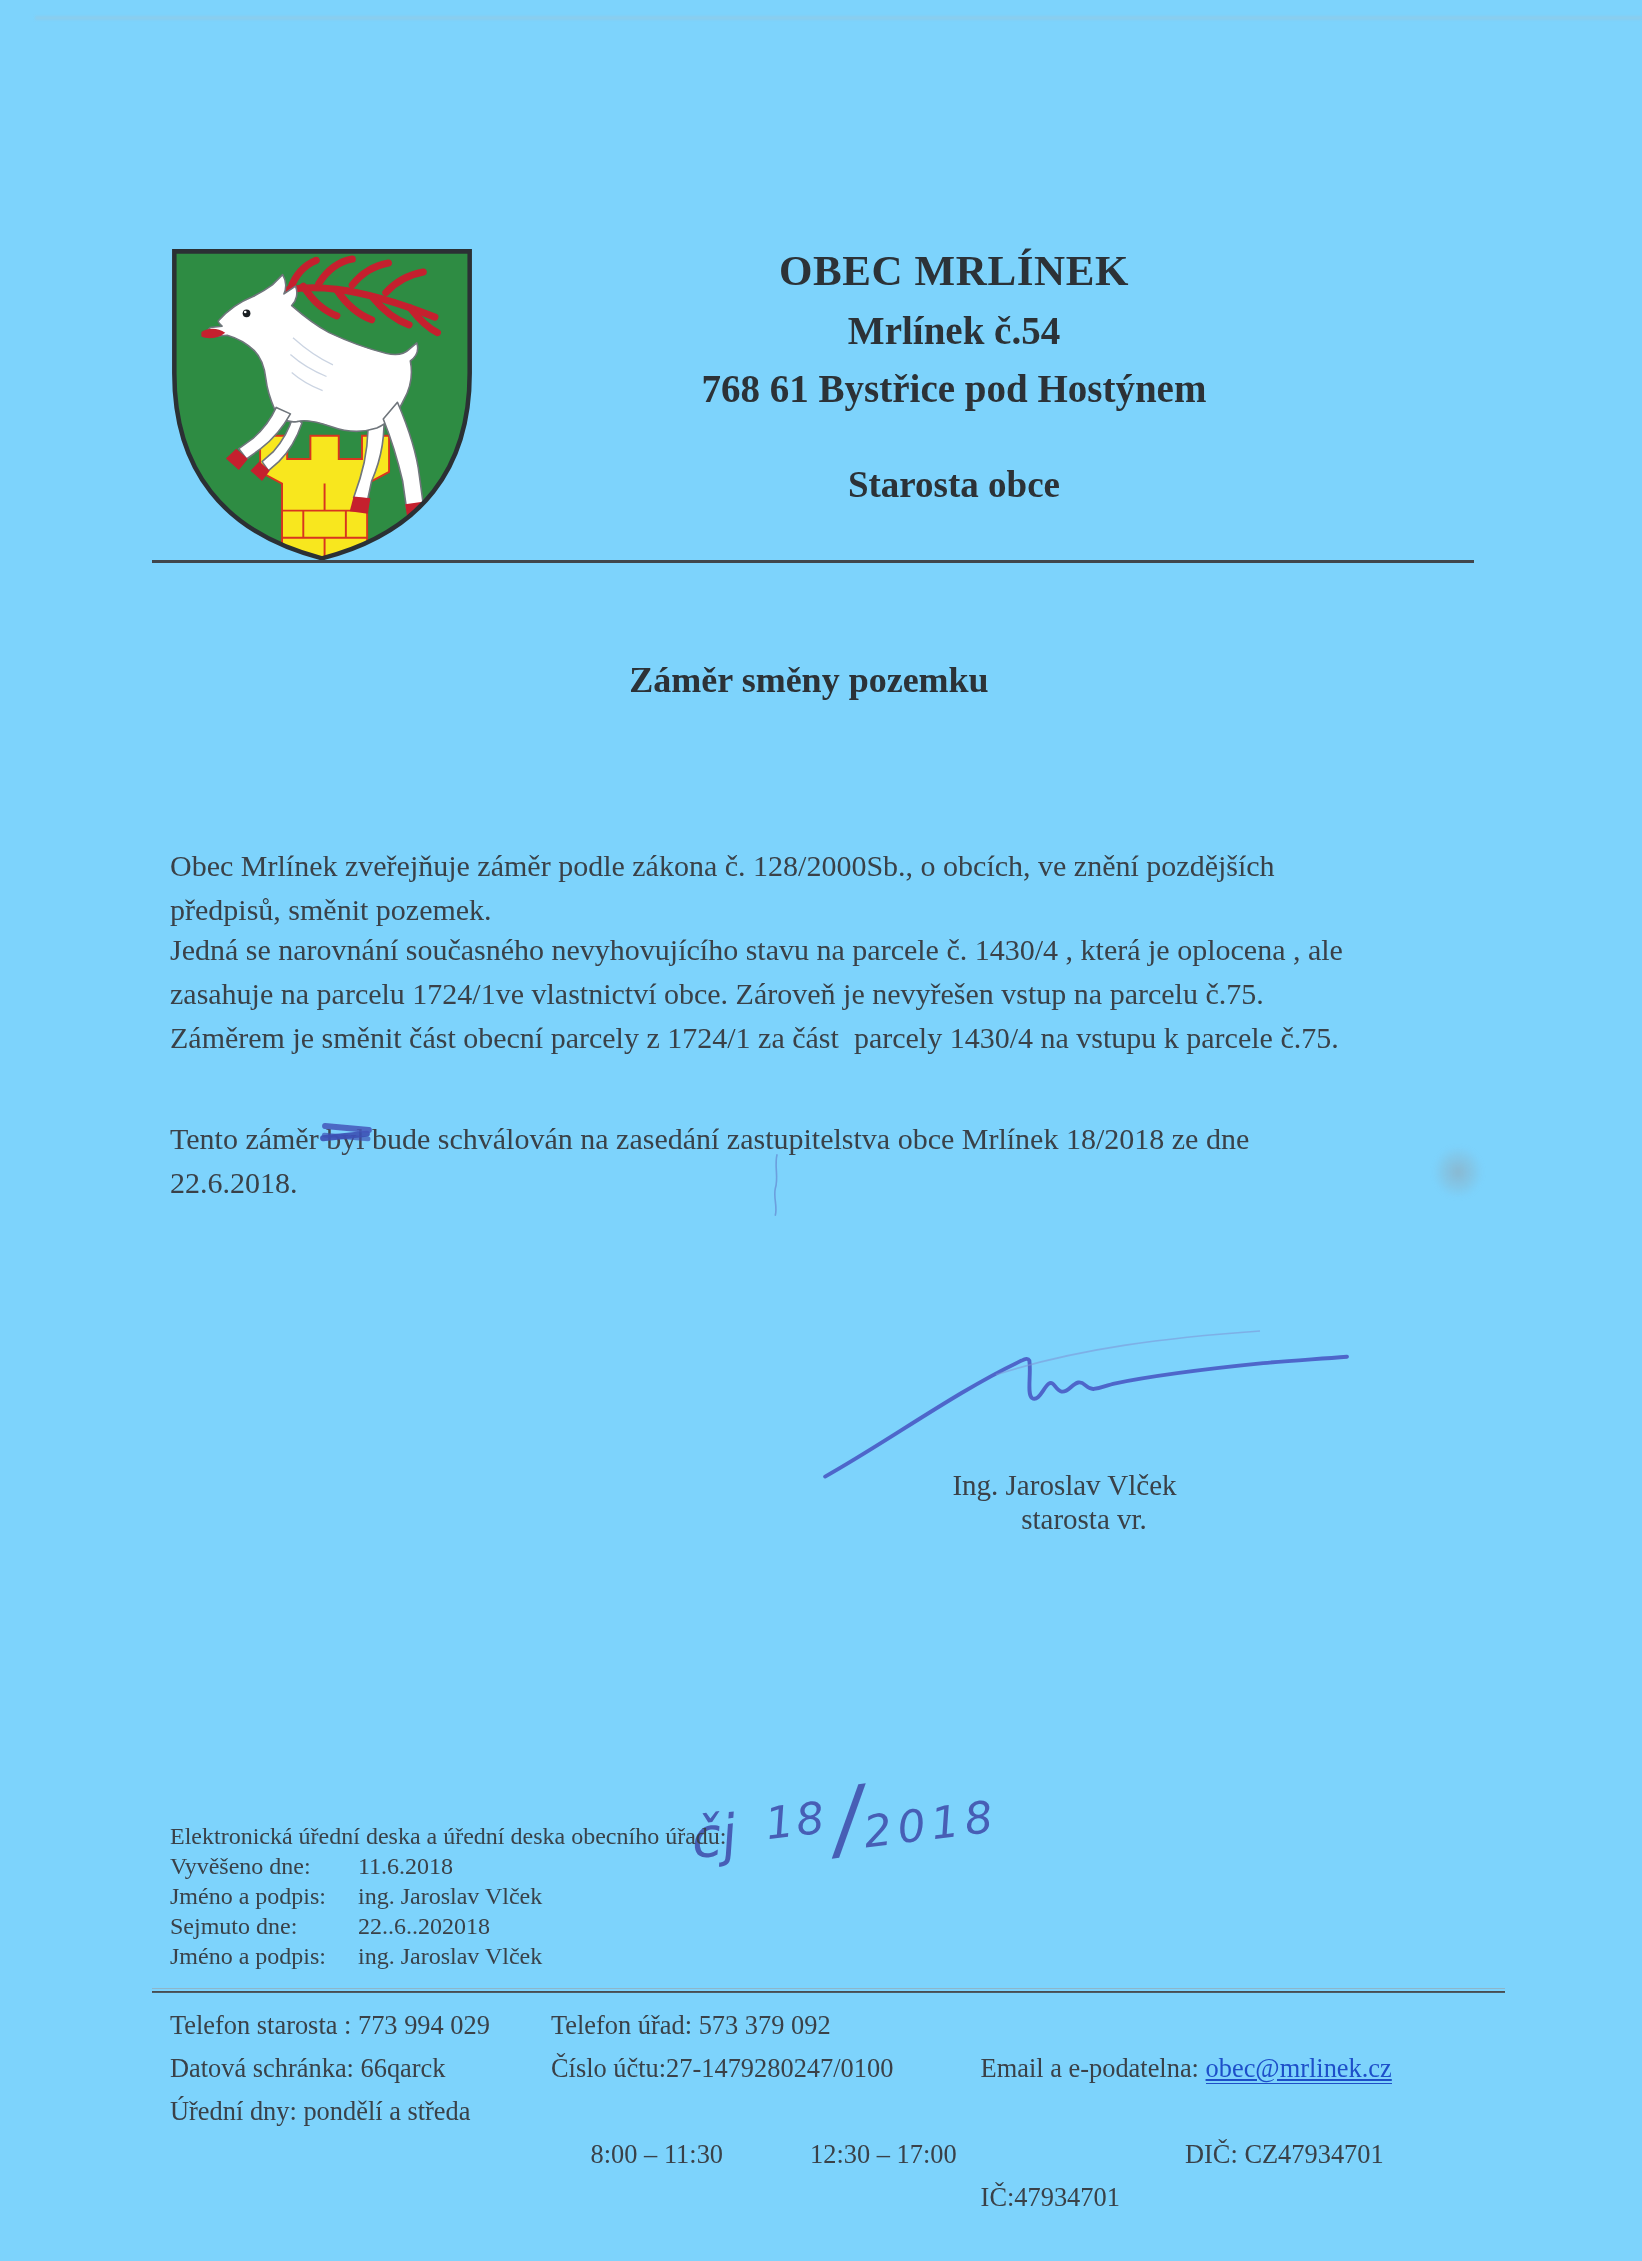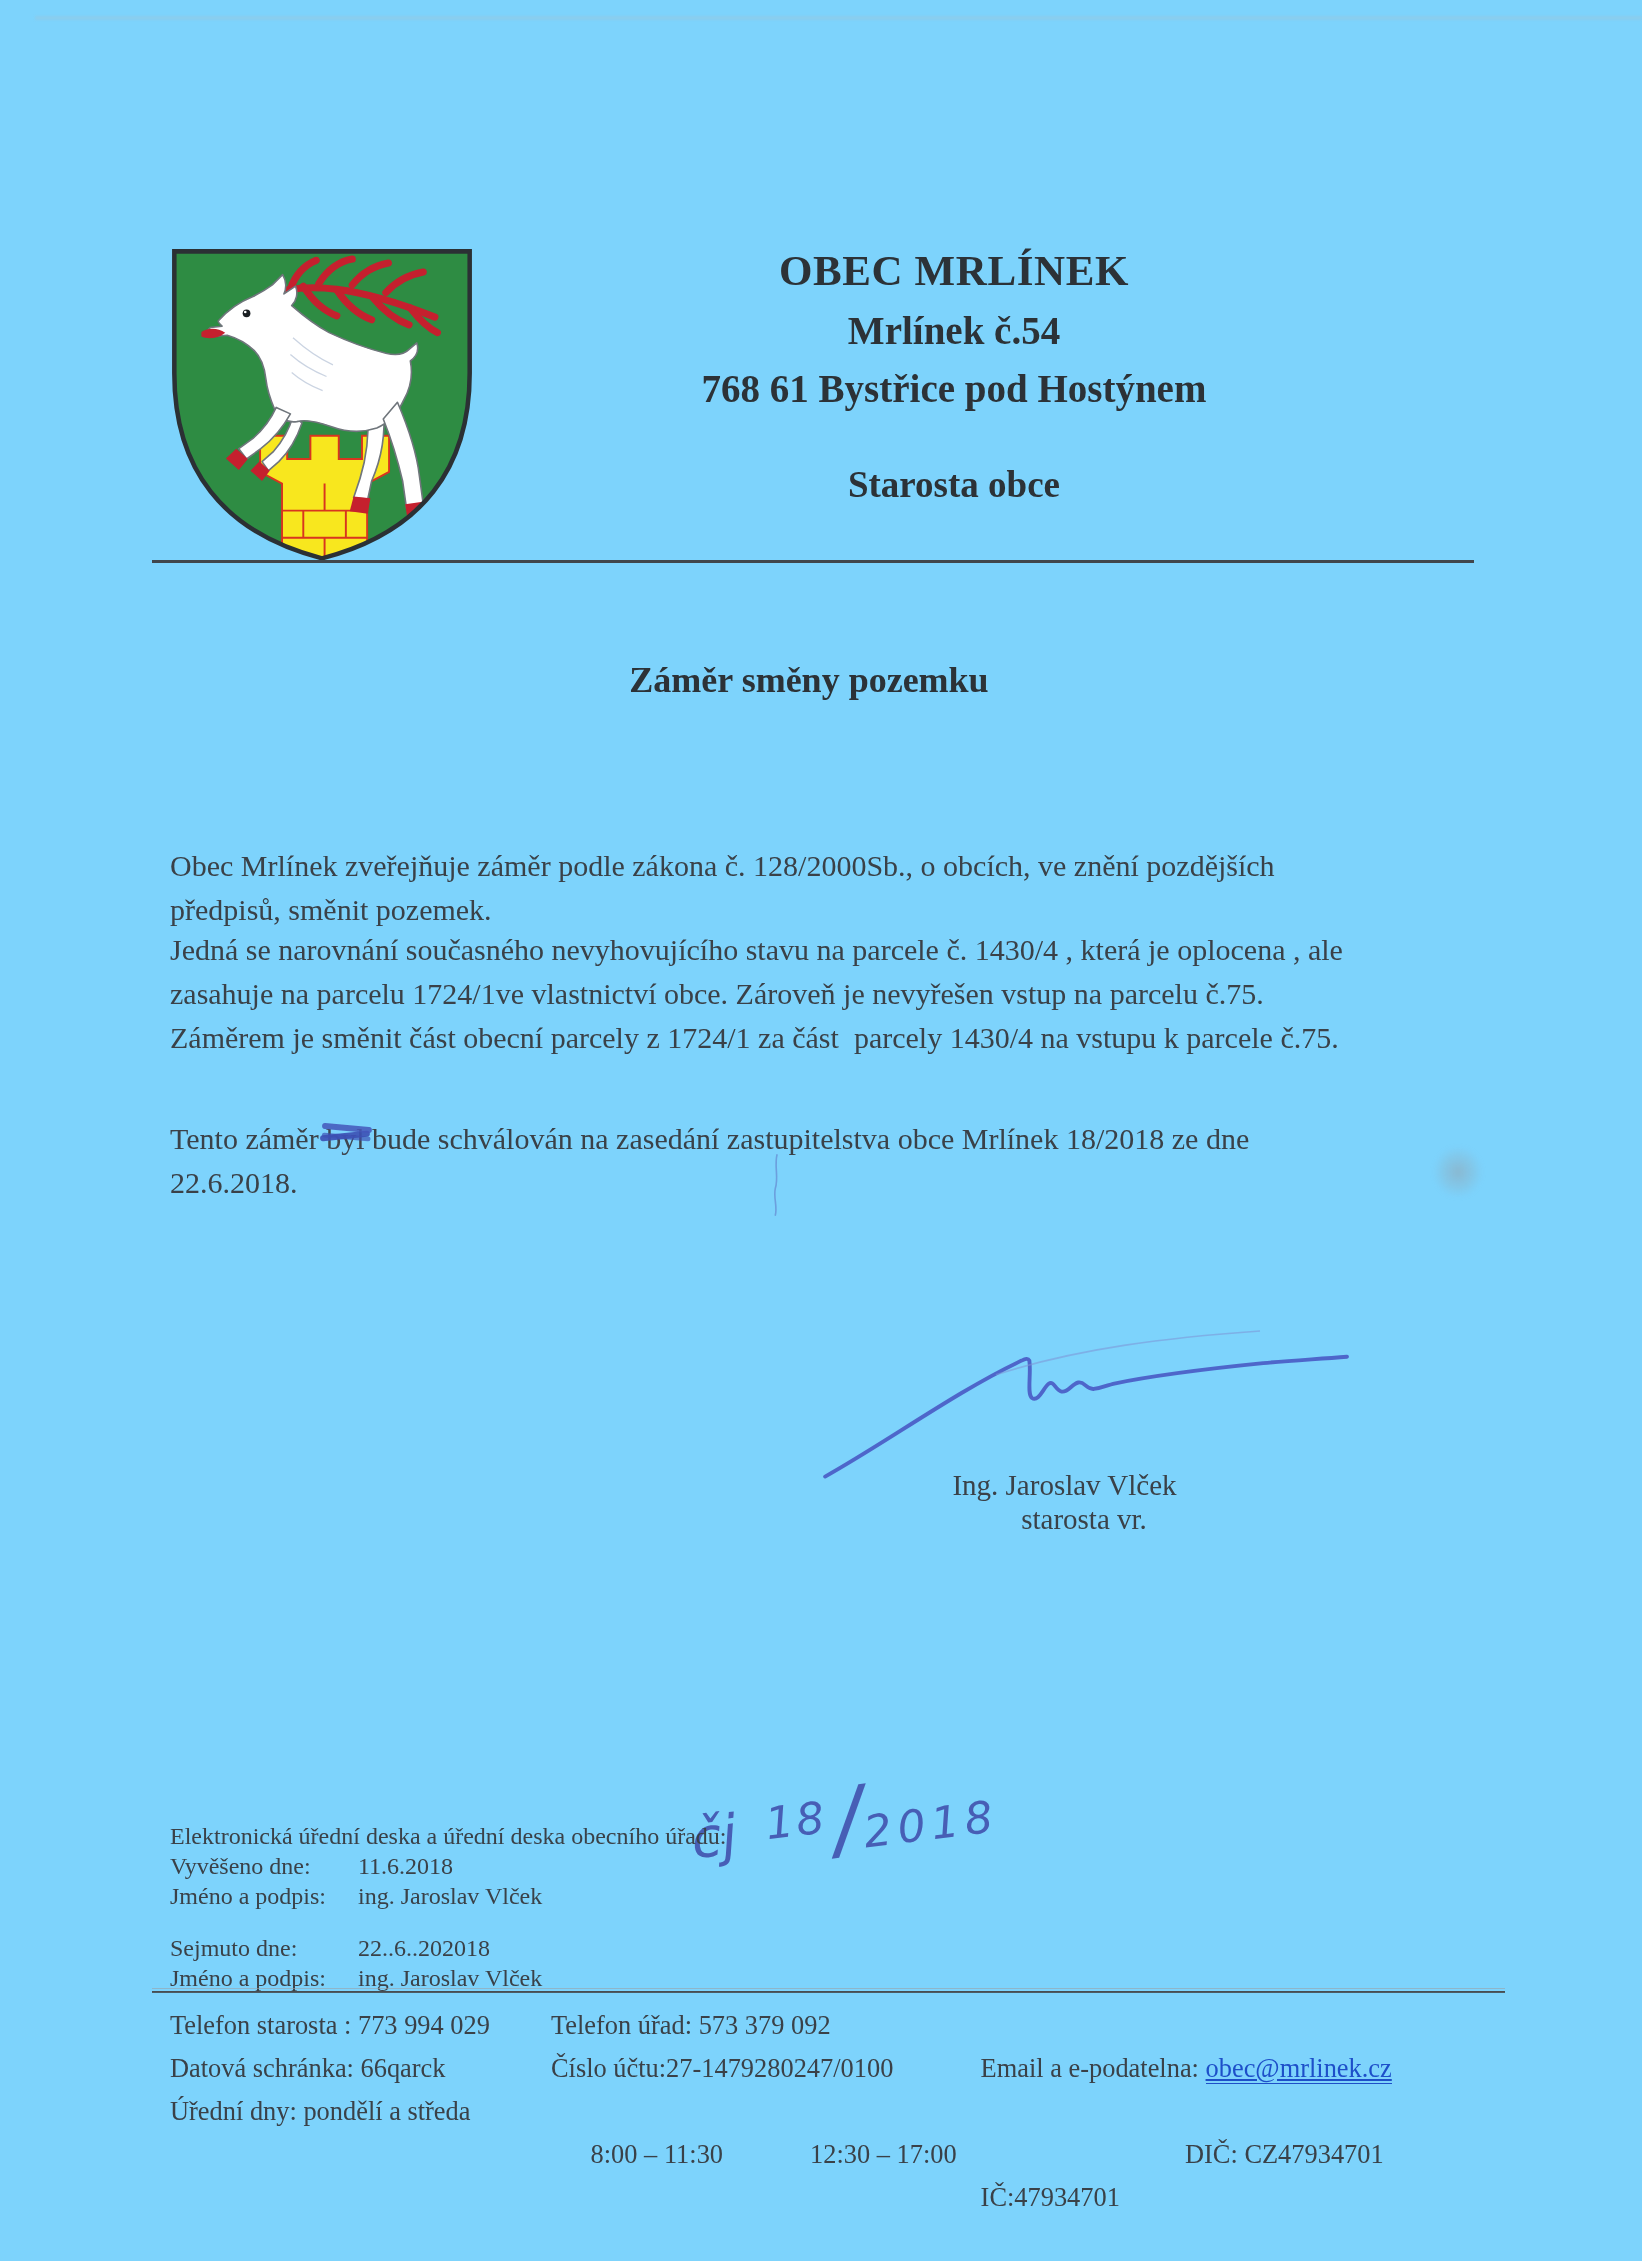--- a/index.html
+++ b/index.html
@@ -36,21 +36,21 @@
   
   .hand{left:689px;top:1760px;transform:rotate(-7deg);color:#4355b0;font-family:"DejaVu Sans",sans-serif;
         font-style:italic;opacity:.92;}
   .hand .cj{font-size:55px;}
   .hand .num{font-size:44px;position:relative;top:-10.3px;margin-left:30px;letter-spacing:2.6px;}
   .hand .slash{font-size:86px;font-weight:300;position:relative;top:9px;margin-left:6.4px;}
   .hand .year{font-size:44px;position:relative;top:10.3px;letter-spacing:5.8px;}
   
   .board{left:170px;top:1821px;font-size:24px;line-height:30px;color:#3a4148;}
   .board .row .lbl{display:inline-block;width:188px;}
-  .board .gap{margin-top:22px;}
+  .board .gap{}
   .rule2{left:152px;top:1988px;width:1353px;height:5.2px;
          background:linear-gradient(#9ba1a6,#9ba1a6) 0 0/100% 0.6px no-repeat,
                     linear-gradient(#474d52,#474d52) 0 2.6px/100% 1.9px no-repeat;}
   
   .foot{top:2004px;font-size:26.4px;line-height:43px;color:#3a4148;}
   .fc1{left:170px;width:380px;}
   .fc2{left:551px;width:387px;font-family:Liberation Serif, serif;}
   .fc3{left:941px;width:580px;}
   .frow{position:relative;white-space:pre;}
   .off2{position:absolute;left:244px;top:0;}

